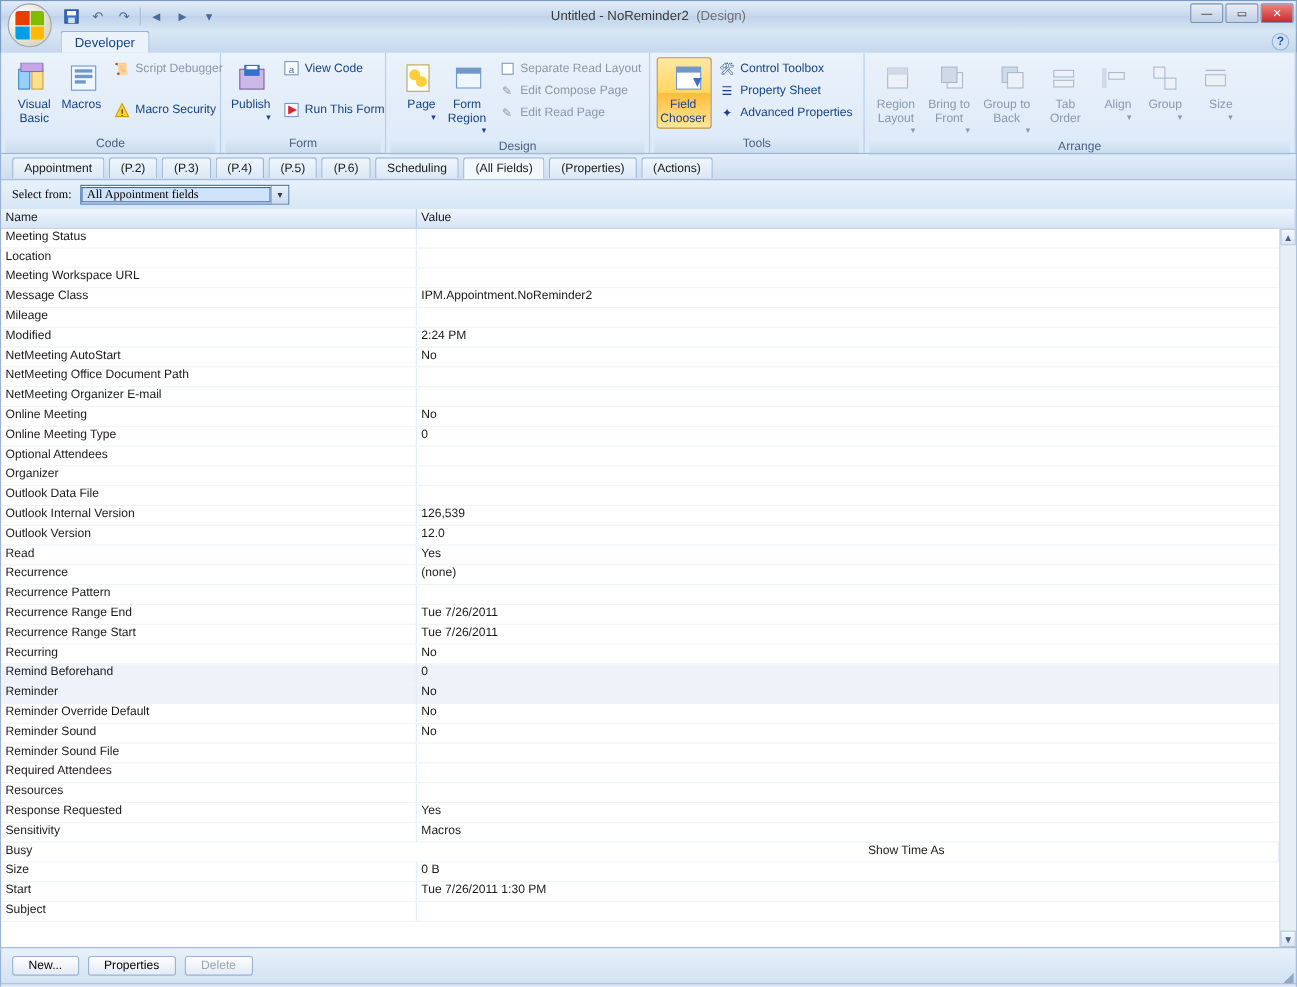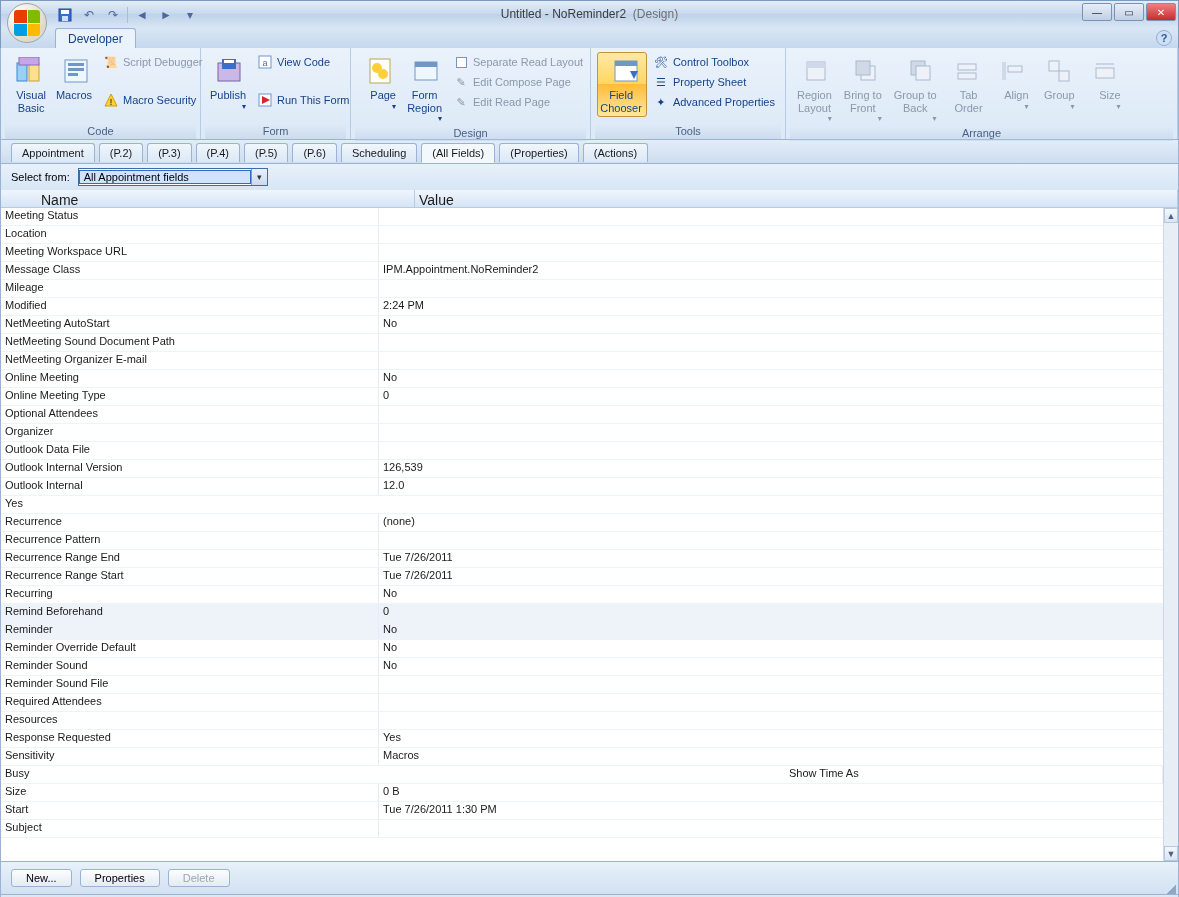--- a/index.html
+++ b/index.html
@@ -165,41 +165,42 @@
     background:#f3f8fd;
     border-bottom:1px solid #f3f8fd;
   }
   
   .selrow {
     height:26px; display:flex; align-items:center;
     padding:0 10px; gap:8px;
     background:linear-gradient(to bottom,#e8f1fb,#d7e6f5);
     border-left:1px solid #9ab3d5; border-right:1px solid #9ab3d5;
     font-size:11px;
+    font-family:Liberation Serif, serif;
   }
   .combo {
     display:flex; align-items:center;
     border:1px solid #3a6ea5;
     background:#fff; height:18px;
     width:190px;
   }
   .combo .ctext { flex:1; padding:0 4px; color:#000; background:#cfe3fb; font-size:11px; border:1px solid #316ac5;}
   .combo .cbtn { width:16px;height:16px;border-left:1px solid #7f9db9;background:linear-gradient(#eaf1fb,#cadaef);display:flex;align-items:center;justify-content:center;font-size:9px;color:#333;}
   
   .table-wrap {
     border:1px solid #9ab3d5; border-top:none;
     background:#fff;
     height: 672px;
     position:relative;
   }
   .thead {
     height:18px; display:flex;
     background:linear-gradient(to bottom,#eff5fc,#d5e4f5);
     border-bottom:1px solid #b6cbe4;
-    font-size:14px;color:#1a1a1a;padding-left:36px;
+    font-size:11px;color:#1a1a1a;
   }
   .thead .th { padding:2px 4px; border-right:1px solid #b6cbe4;}
   .col-name{width:378px}
   .col-value{flex:1}
   .tbody { position:absolute; top:18px; bottom:0; left:0; right:15px; overflow:hidden;}
   .tr { height:18px; display:flex; font-size:11px;color:#1a1a1a; border-bottom:1px solid #eef3f9;}
   .tr .td { padding:1px 4px; }
   .tr .td.col-name{border-right:1px solid #e4ecf5;}
   .tr.sel { background:#eef3f9; }
   .pseudo-scroll{
@@ -559,21 +560,21 @@
       </div>
       <div class="tr">
         <div class="td col-name">Modified</div>
         <div class="td col-value">2:24 PM</div>
       </div>
       <div class="tr">
         <div class="td col-name">NetMeeting AutoStart</div>
         <div class="td col-value">No</div>
       </div>
       <div class="tr">
-        <div class="td col-name">NetMeeting Sound Document Path</div>
+        <div class="td col-name">NetMeeting Office Document Path</div>
         <div class="td col-value"></div>
       </div>
       <div class="tr">
         <div class="td col-name">NetMeeting Organizer E-mail</div>
         <div class="td col-value"></div>
       </div>
       <div class="tr">
         <div class="td col-name">Online Meeting</div>
         <div class="td col-value">No</div>
       </div>
@@ -591,24 +592,25 @@
       </div>
       <div class="tr">
         <div class="td col-name">Outlook Data File</div>
         <div class="td col-value"></div>
       </div>
       <div class="tr">
         <div class="td col-name">Outlook Internal Version</div>
         <div class="td col-value">126,539</div>
       </div>
       <div class="tr">
-        <div class="td col-name">Outlook Internal</div>
+        <div class="td col-name">Outlook Version</div>
         <div class="td col-value">12.0</div>
       </div>
       <div class="tr">
+        <div class="td col-name">Read</div>
         <div class="td col-value">Yes</div>
       </div>
       <div class="tr">
         <div class="td col-name">Recurrence</div>
         <div class="td col-value">(none)</div>
       </div>
       <div class="tr">
         <div class="td col-name">Recurrence Pattern</div>
         <div class="td col-value"></div>
       </div>

